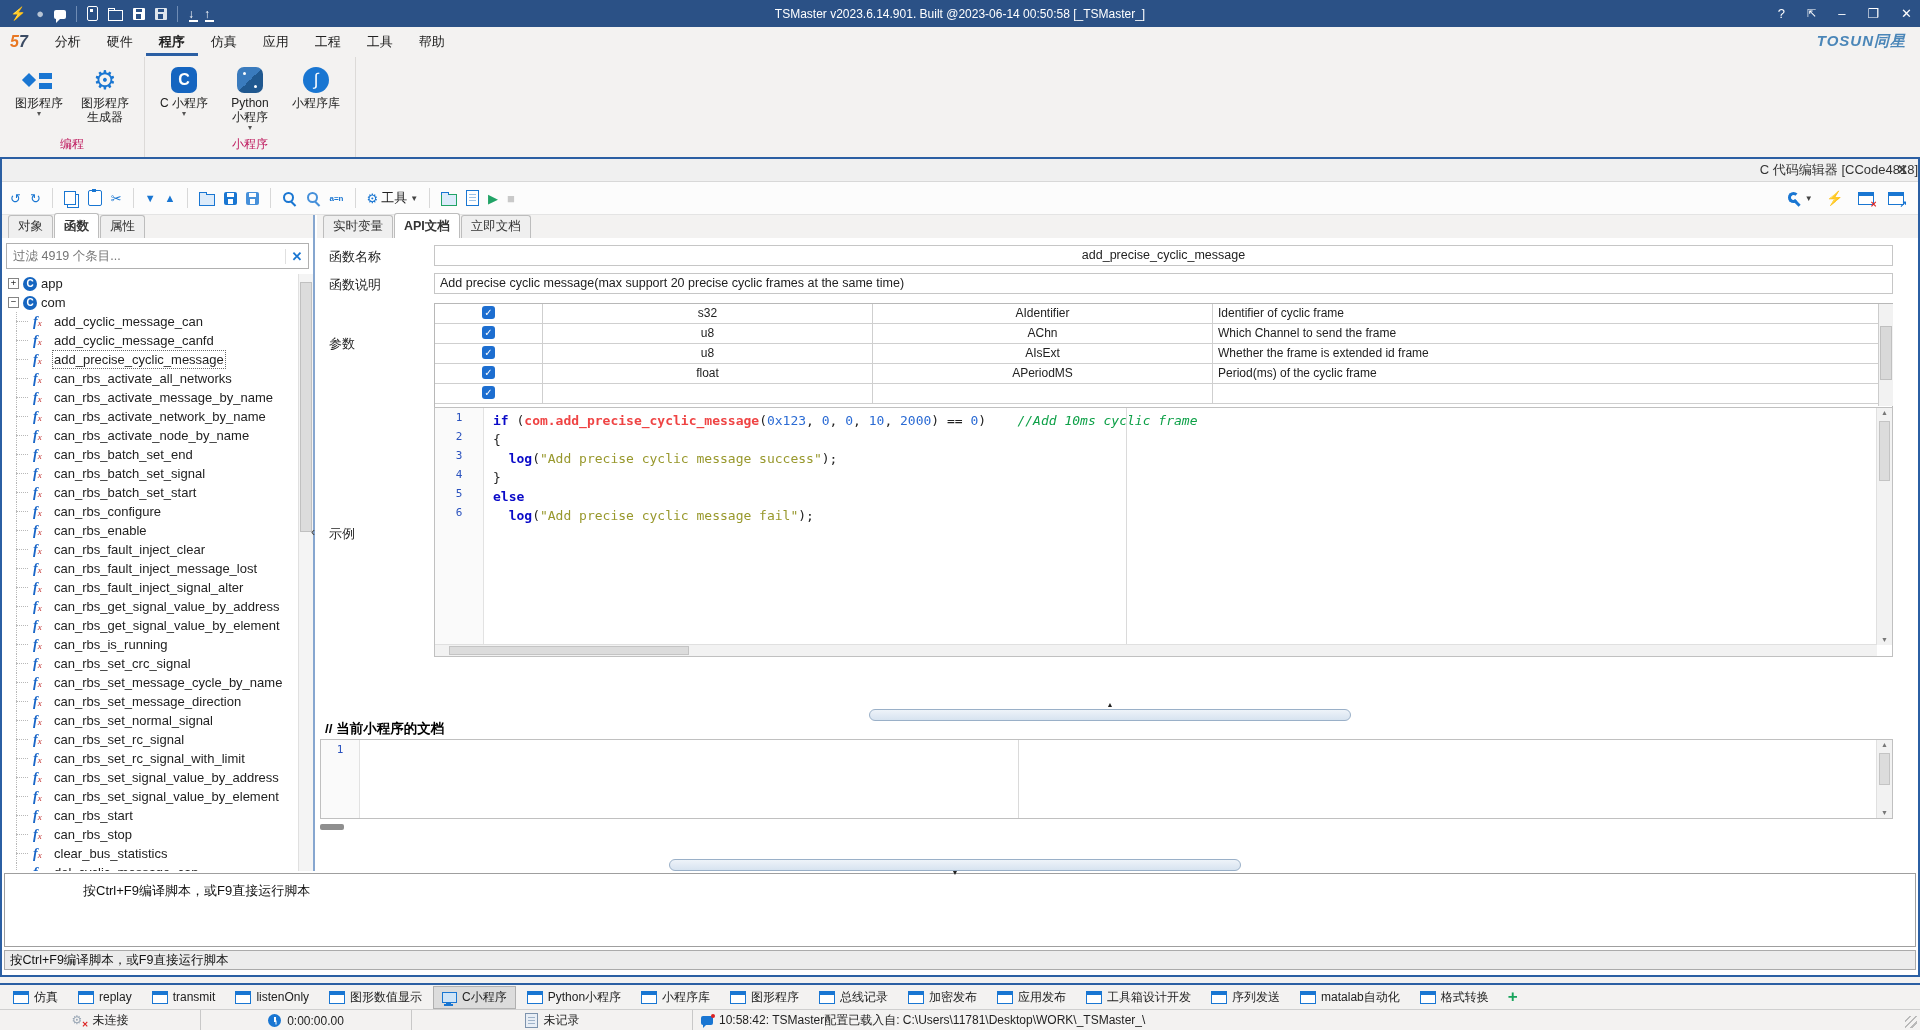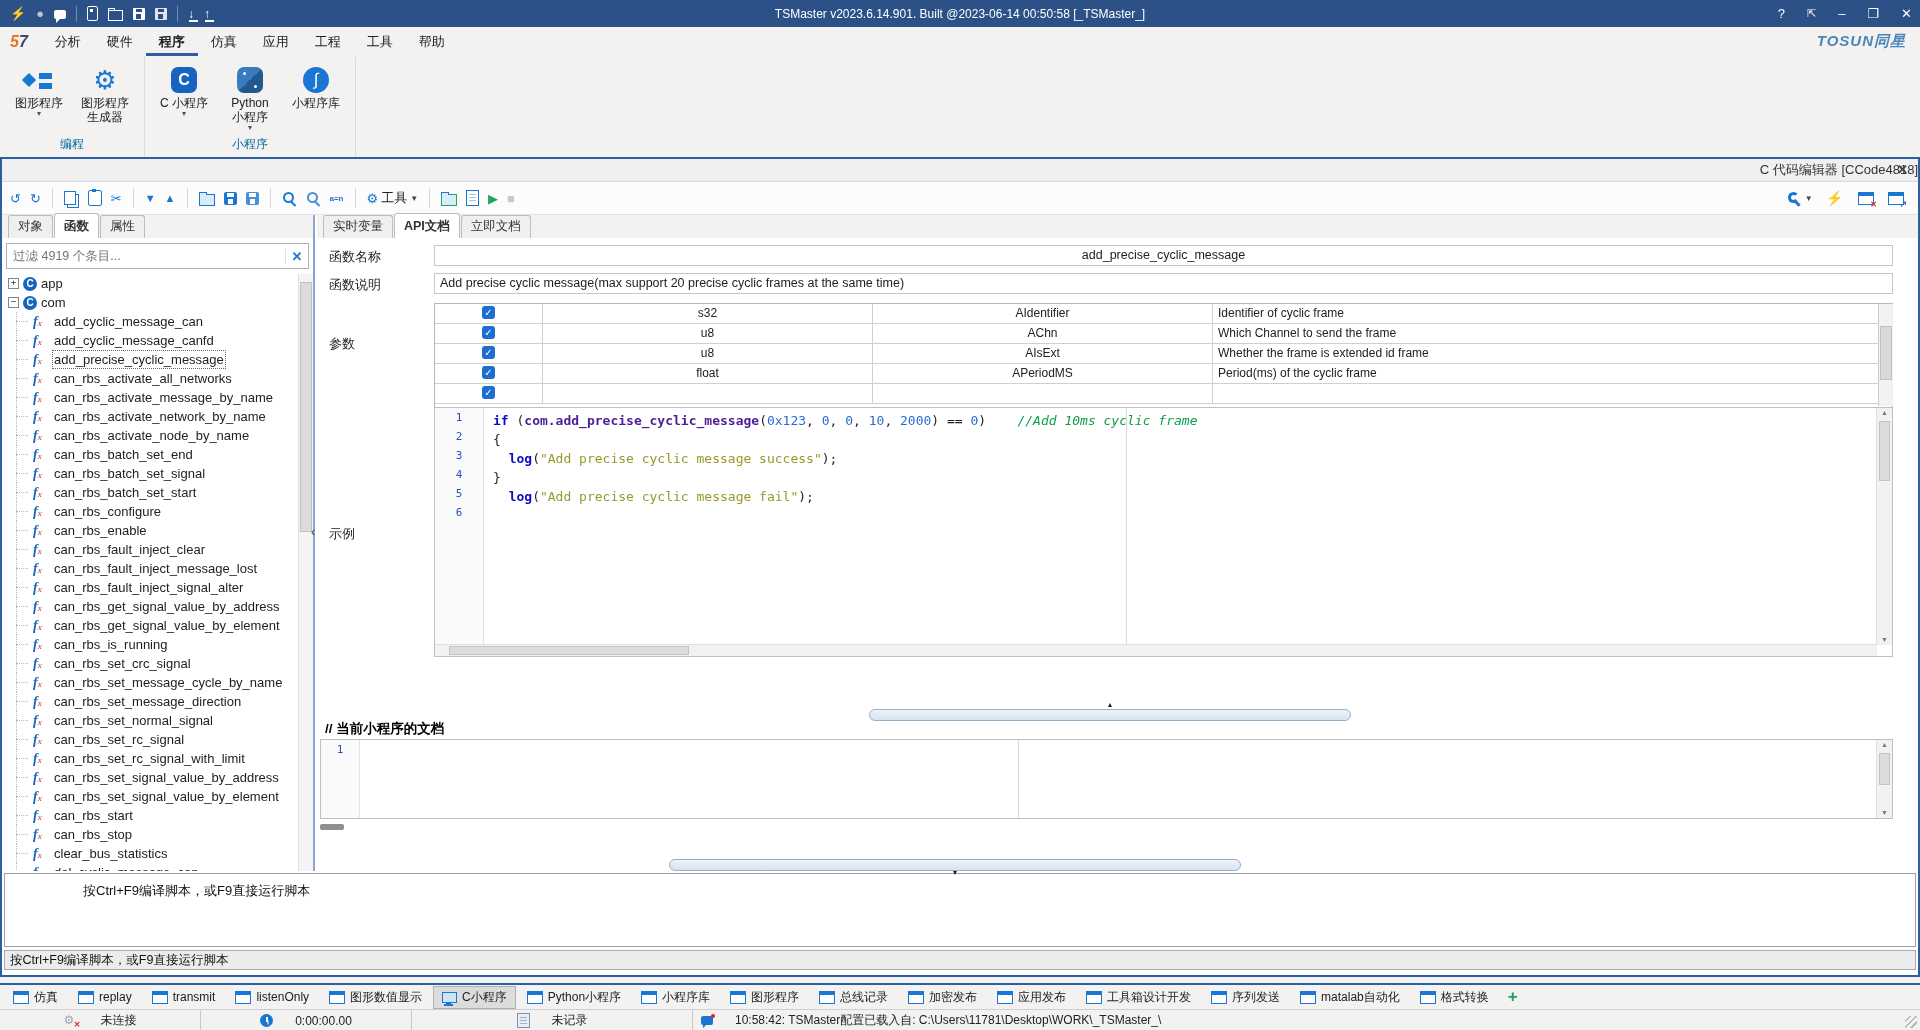--- a/index.html
+++ b/index.html
@@ -24,21 +24,21 @@
   .brand{position:absolute;right:14px;top:32px;font-weight:bold;font-style:italic;font-size:15px;color:#4a86b8;letter-spacing:1px;}
 
   
   .ribbon{position:absolute;top:57px;left:0;right:0;height:100px;background:#f3f2f1;display:flex;}
   .rgroup{display:flex;flex-direction:column;border-right:1px solid #dcdad8;padding:4px 6px 0 6px;}
   .rbtns{display:flex;flex:1;}
   .rbtn{width:66px;display:flex;flex-direction:column;align-items:center;padding-top:3px;}
   .rbtn .ricon{height:32px;display:flex;align-items:center;justify-content:center;}
   .rbtn .rlabel{white-space:pre-line;text-align:center;font-size:12px;line-height:14px;color:#222;}
   .rcaret{font-size:8px;color:#555;line-height:8px;}
-  .rgcaption{text-align:center;font-size:12px;color:#0369a1;padding:3px 0 4px 0;}
+  .rgcaption{text-align:center;font-size:12px;color:#be185d;padding:3px 0 4px 0;}
 
   
   .ic-flow{position:relative;width:32px;height:26px;display:inline-block;}
   .ic-flow::before{content:"";position:absolute;left:1px;top:8px;width:10px;height:10px;background:#1976d2;transform:rotate(45deg);}
   .ic-flow::after{content:"";position:absolute;right:3px;top:6px;width:13px;height:6px;background:#1976d2;box-shadow:0 10px 0 #1976d2;}
   .ic-gear28{font-size:26px;line-height:28px;color:#1976d2;}
   .ic-cbadge{display:inline-block;width:26px;height:26px;background:#1565c0;border-radius:7px;color:#fff;
              font-weight:bold;font-size:16px;text-align:center;line-height:26px;}
   .ic-py{position:relative;display:inline-block;width:26px;height:26px;border-radius:7px;
          background:linear-gradient(135deg,#3a7bbd 0 50%,#20588f 50% 100%);}
@@ -163,21 +163,21 @@
   .ex-ed{left:117px;right:25px;top:192px;height:248px;}
   .doc-ed{left:3px;right:25px;top:524px;height:78px;}
   .gutter{position:absolute;left:0;top:0;bottom:11px;background:#fafafa;border-right:1px solid #e2e2e2;}
   .ex-ed .gutter{width:48px;} .doc-ed .gutter{width:38px;bottom:0;}
   .cl{height:19px;line-height:19px;}
   .ln{display:block;text-align:center;color:#2a52be;font-size:11px;font-family:"DejaVu Sans Mono",monospace;height:19px;line-height:19px;}
   .codebody{position:absolute;left:58px;top:3px;right:18px;font-family:"DejaVu Sans Mono",monospace;font-size:13px;}
   .doc-ed .codebody{left:46px;}
   .ct{white-space:pre;}
   .tk-kw{color:#0a0ac8;font-weight:bold;}
-  .tk-fn{color:#4c1d95;font-weight:bold;}
+  .tk-fn{color:#ef4444;font-weight:bold;}
   .tk-num{color:#2b6bd4;}
   .tk-str{color:#98982c;}
   .tk-cm{color:#0da047;font-style:italic;}
   .tk-pl{color:#222;}
   .ruler{position:absolute;top:0;bottom:11px;width:1px;background:#dadada;}
   .ex-ed .ruler{left:691px;} .doc-ed .ruler{left:697px;bottom:0;}
   .vscroll{position:absolute;right:0;top:0;bottom:11px;width:15px;background:#f2f2f2;border-left:1px solid #e0e0e0;
            display:flex;flex-direction:column;justify-content:space-between;align-items:center;}
   .doc-ed .vscroll{bottom:0;}
   .vscroll .a{font-size:7px;color:#777;line-height:10px;}
@@ -203,21 +203,21 @@
              line-height:19px;padding-left:5px;font-size:12.5px;color:#111;box-sizing:border-box;}
 
   
   .btoolbar{position:absolute;top:983px;left:0;right:0;height:24px;background:#f3f2f1;border-top:2px solid #2b5fa3;
             display:flex;align-items:center;padding-left:4px;gap:2px;box-sizing:content-box;}
   .bbtn{display:flex;align-items:center;gap:5px;padding:2px 8px;font-size:12px;color:#222;border:1px solid transparent;}
   .bbtn.active{background:#dcdcdc;border-color:#b0b0b0;}
   .baddr{color:#18a45c;font-size:17px;font-weight:bold;padding:0 8px;}
   .statusbar{position:absolute;top:1009px;left:0;right:0;height:21px;background:#f3f2f1;border-top:1px solid #cfcfcf;
              display:flex;align-items:center;font-size:12px;color:#222;}
-  .scell{height:100%;display:flex;align-items:center;justify-content:center;gap:22px;border-right:1px solid #c8c8c8;}
+  .scell{height:100%;display:flex;align-items:center;justify-content:center;gap:6px;border-right:1px solid #c8c8c8;}
   .scell.c1{width:200px;} .scell.c2{width:210px;} .scell.c3{width:280px;}
   .scell.msg{flex:1;justify-content:flex-start;padding-left:8px;border-right:none;}
   .clock{width:13px;height:13px;border-radius:50%;background:#1976d2;position:relative;}
   .clock::after{content:"";position:absolute;left:6px;top:3px;width:1.5px;height:5px;background:#fff;box-shadow:1px 3px 0 -0.5px #fff;}
   .plugx{position:relative;width:15px;height:13px;color:#8a8a8a;font-size:12px;}
   .plugx::before{content:"⚙";position:absolute;left:0;top:-1px;color:#9aa7b5;}
   .plugx::after{content:"✕";position:absolute;right:-2px;bottom:-2px;color:#d22;font-size:8px;font-weight:bold;}
   .bluechat{width:12px;height:9px;background:#1976d2;border-radius:2px;position:relative;}
   .bluechat::after{content:"";position:absolute;left:2px;bottom:-3px;border:3px solid transparent;border-top-color:#1976d2;border-left-color:#1976d2;}
   .bluechat::before{content:"";position:absolute;right:-2px;top:-2px;width:4px;height:4px;border-radius:50%;background:#d22;}
@@ -573,20 +573,21 @@
               <span class="ln">3</span>
               <span class="ln">4</span>
               <span class="ln">5</span>
               <span class="ln">6</span>
             </div>
           <div class="codebody" id="ex-code">
               <div class="cl ct"><span class="tk-kw">if</span><span class="tk-pl"> (</span><span class="tk-fn">com.add_precise_cyclic_message</span><span class="tk-pl">(</span><span class="tk-num">0x123</span><span class="tk-pl">, </span><span class="tk-num">0</span><span class="tk-pl">, </span><span class="tk-num">0</span><span class="tk-pl">, </span><span class="tk-num">10</span><span class="tk-pl">, </span><span class="tk-num">2000</span><span class="tk-pl">) == </span><span class="tk-num">0</span><span class="tk-pl">)    </span><span class="tk-cm">//Add 10ms cyclic frame</span></div>
               <div class="cl ct"><span class="tk-pl">{</span></div>
               <div class="cl ct"><span class="tk-pl">  </span><span class="tk-kw">log</span><span class="tk-pl">(</span><span class="tk-str">"Add precise cyclic message success"</span><span class="tk-pl">);</span></div>
               <div class="cl ct"><span class="tk-pl">}</span></div>
+              <div class="cl ct"><span class="tk-kw">else</span></div>
               <div class="cl ct"><span class="tk-pl">  </span><span class="tk-kw">log</span><span class="tk-pl">(</span><span class="tk-str">"Add precise cyclic message fail"</span><span class="tk-pl">);</span></div>
             </div>
           <div class="ruler"></div>
           <div class="vscroll">
             <span class="a">▲</span>
             <span class="thumb"></span>
             <span class="a">▼</span>
           </div>
           <div class="hscroll">
               <div class="thumb"></div>

